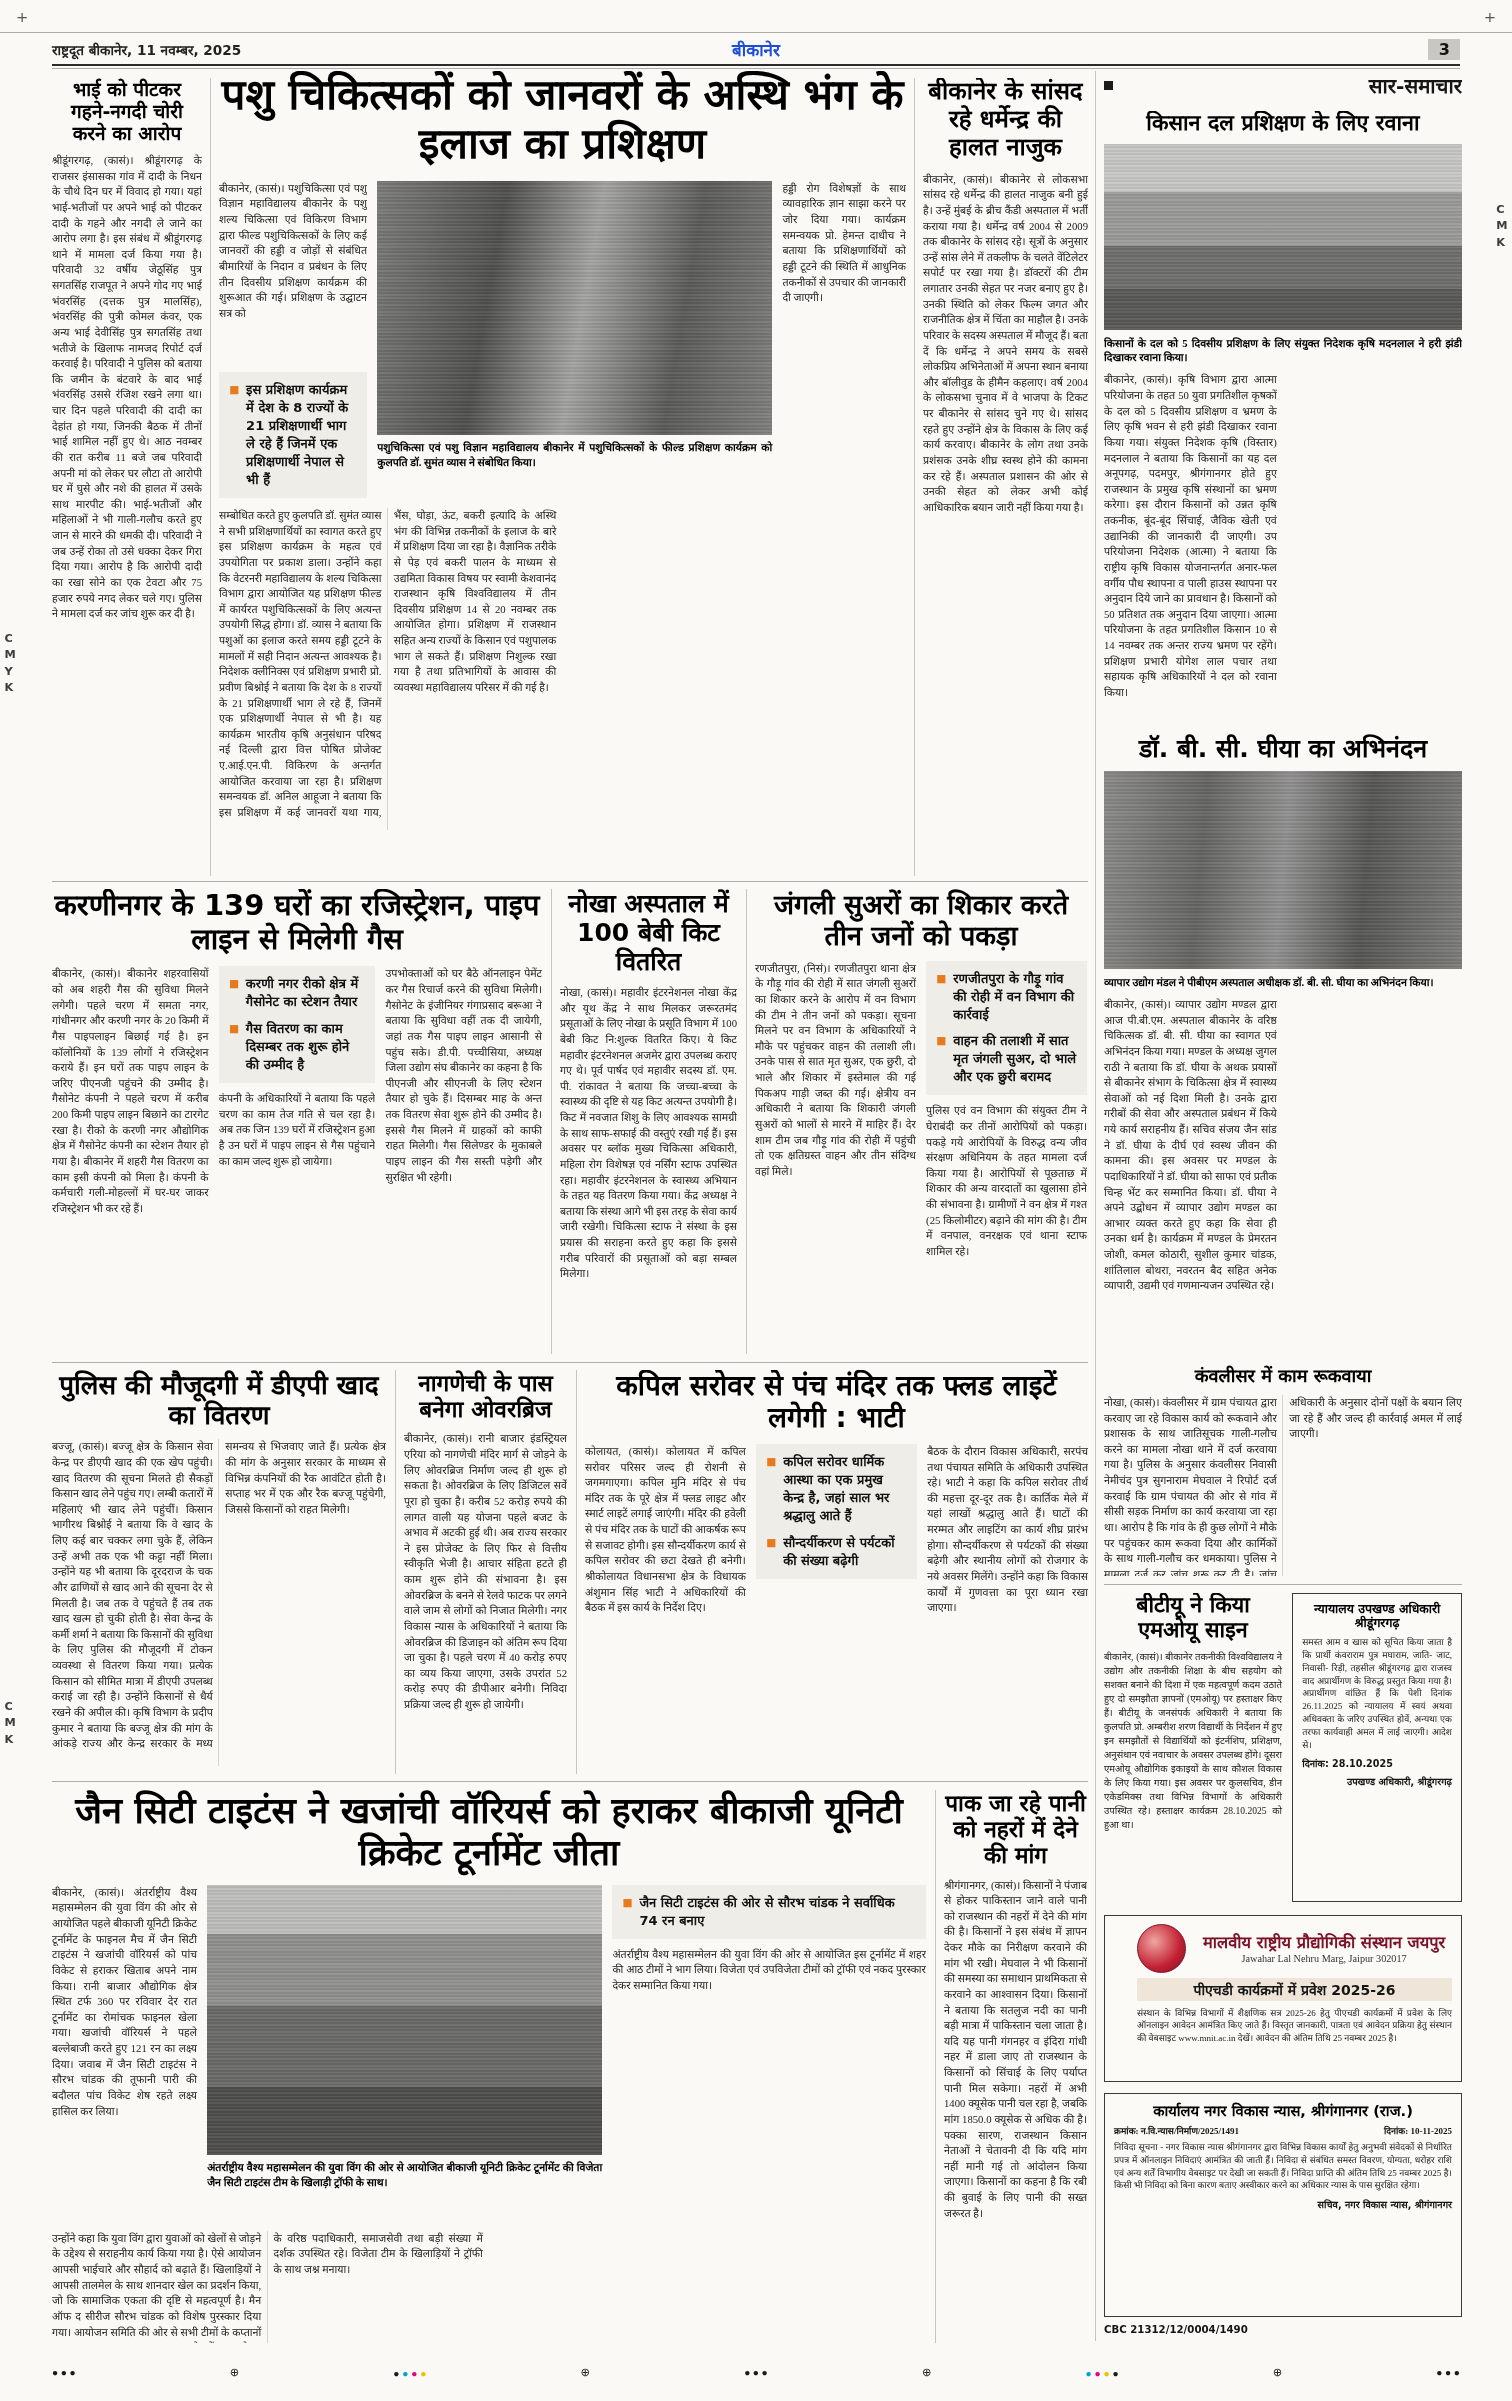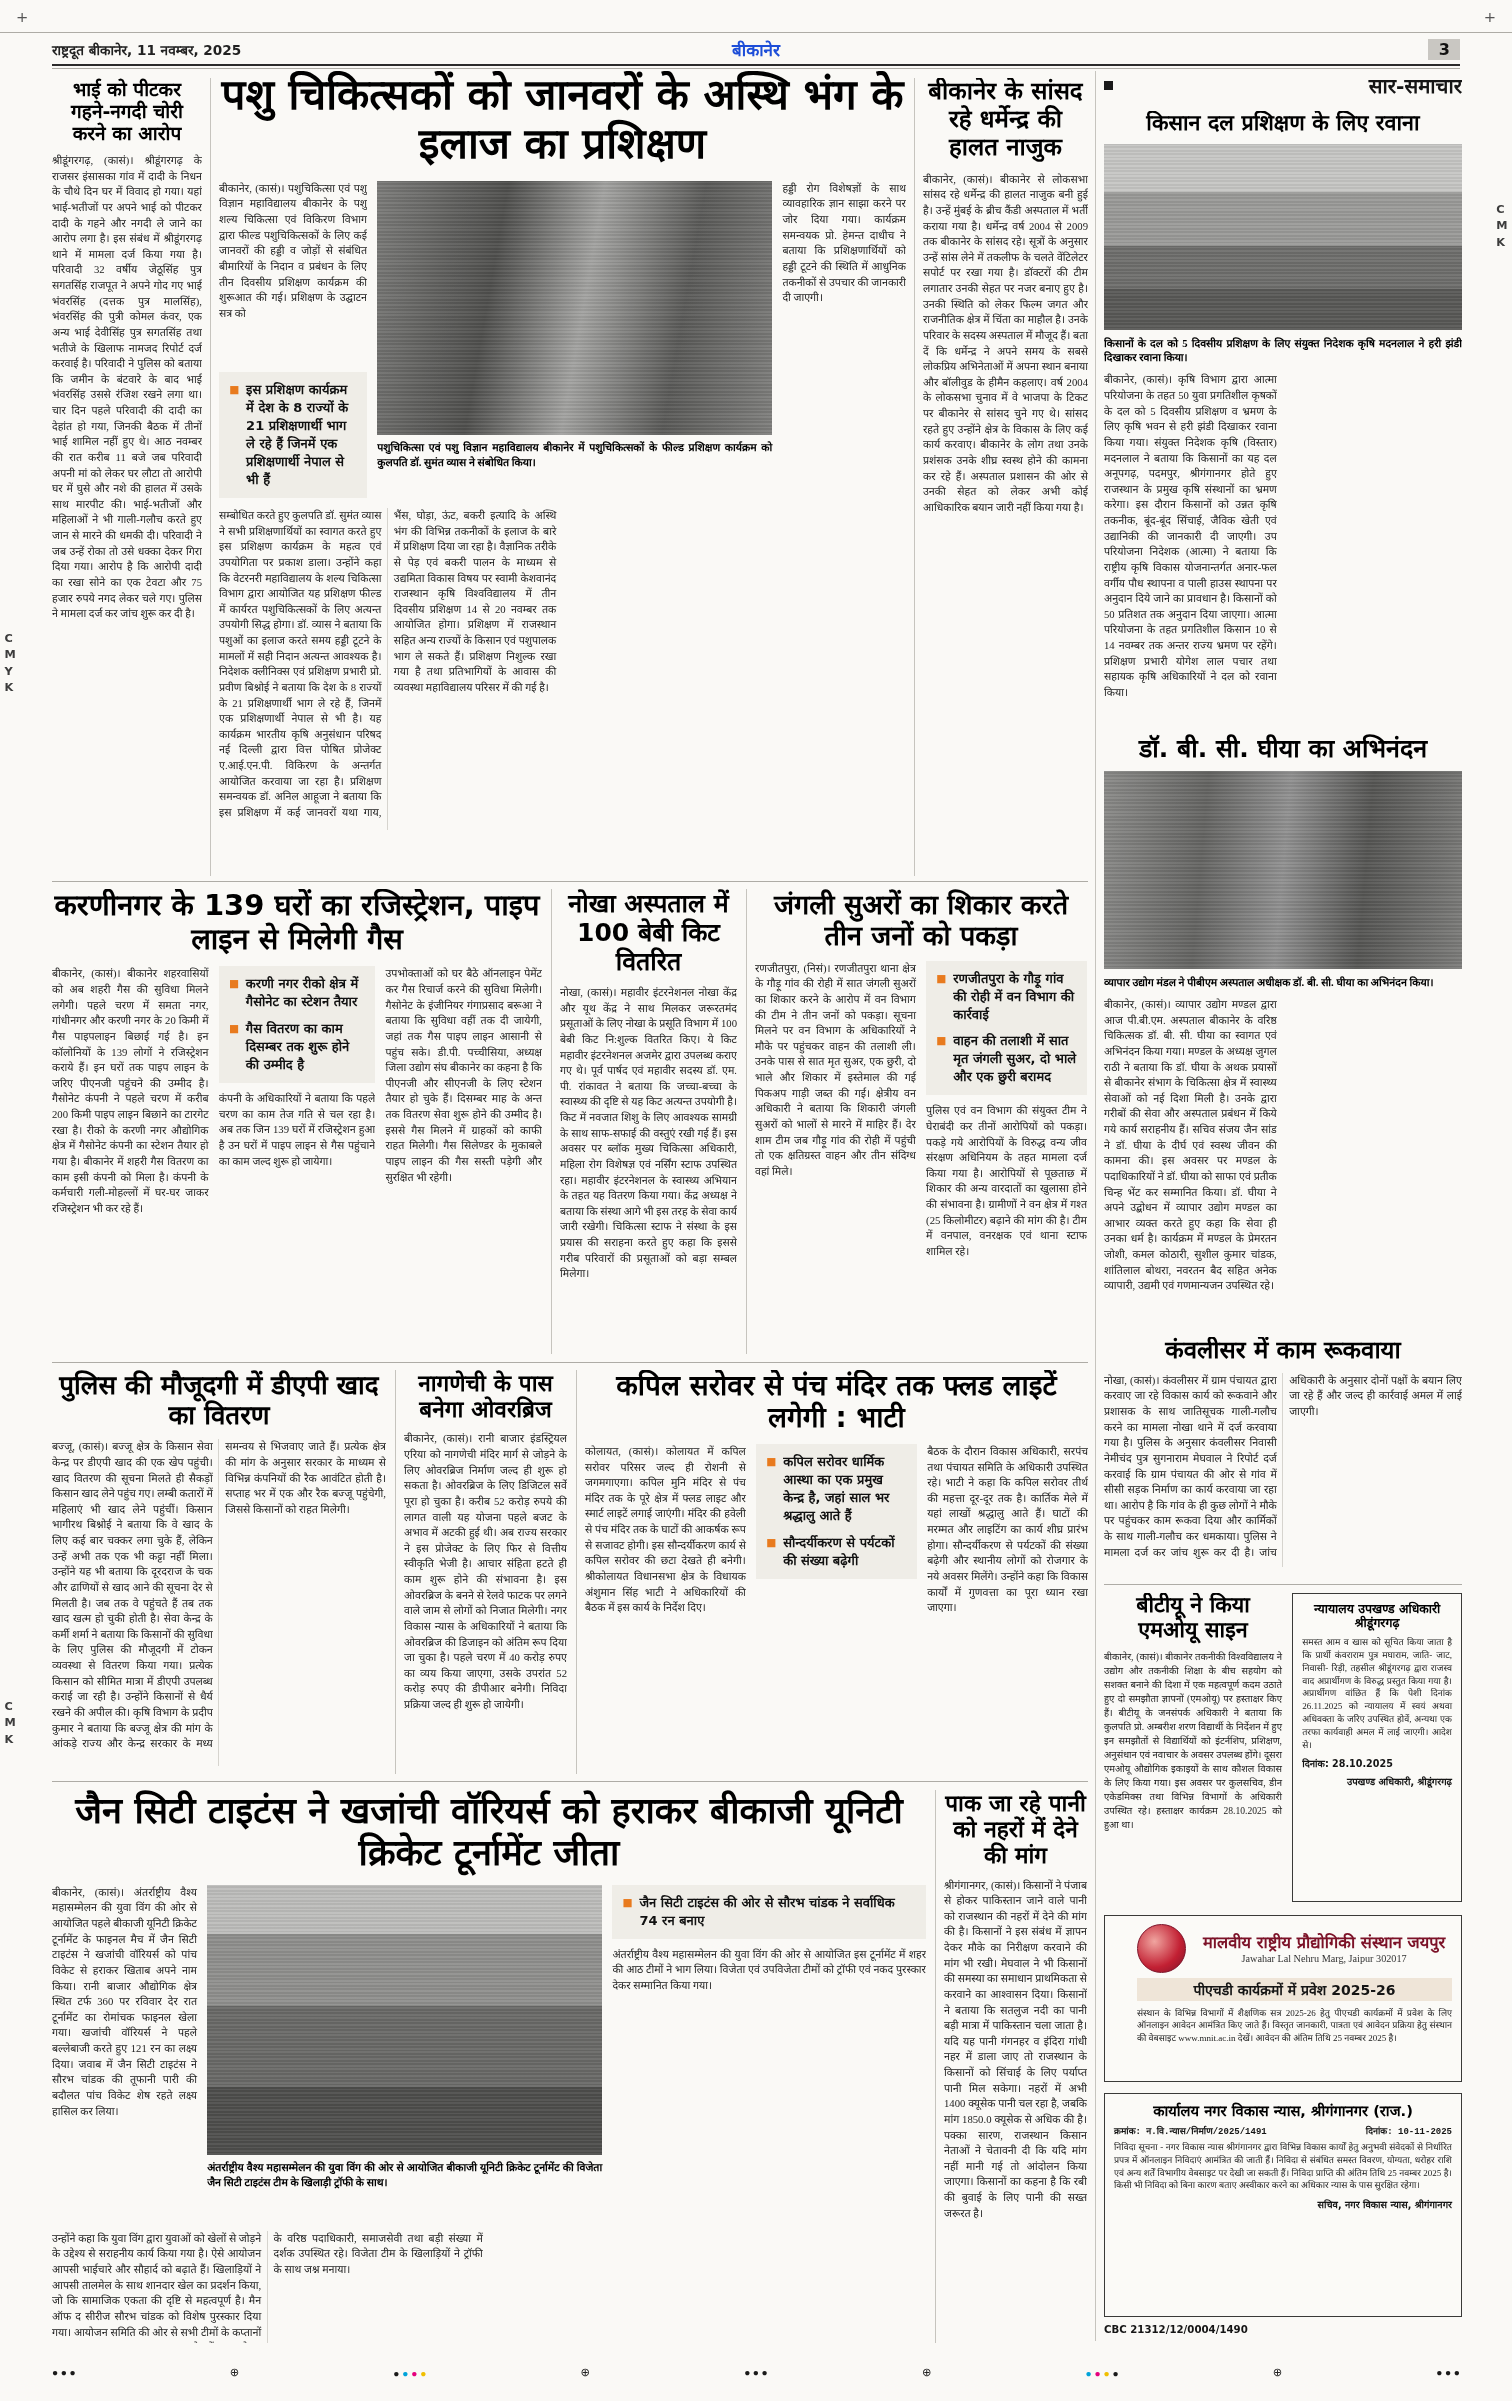--- a/index.html
+++ b/index.html
@@ -126,21 +126,21 @@
   </div>
 
   <div class="art" style="left:1104px;top:734px;width:358px;height:593px;">
     <div class="hl" style="font-size:25px;margin-bottom:8px;">डॉ. बी. सी. घीया का अभिनंदन</div>
     <div class="photo ph-group" style="width:358px;height:198px;"></div>
     <div class="caption" style="margin:5.6px 0 8px;">व्यापार उद्योग मंडल ने पीबीएम अस्पताल अधीक्षक डॉ. बी. सी. घीया का अभिनंदन किया।</div>
     <div class="bodytxt c2" style="height:299px;">बीकानेर, (कासं)। व्यापार उद्योग मण्डल द्वारा आज पी.बी.एम. अस्पताल बीकानेर के वरिष्ठ चिकित्सक डॉ. बी. सी. घीया का स्वागत एवं अभिनंदन किया गया। मण्डल के अध्यक्ष जुगल राठी ने बताया कि डॉ. घीया के अथक प्रयासों से बीकानेर संभाग के चिकित्सा क्षेत्र में स्वास्थ्य सेवाओं को नई दिशा मिली है। उनके द्वारा गरीबों की सेवा और अस्पताल प्रबंधन में किये गये कार्य सराहनीय हैं। सचिव संजय जैन सांड ने डॉ. घीया के दीर्घ एवं स्वस्थ जीवन की कामना की। इस अवसर पर मण्डल के पदाधिकारियों ने डॉ. घीया को साफा एवं प्रतीक चिन्ह भेंट कर सम्मानित किया। डॉ. घीया ने अपने उद्बोधन में व्यापार उद्योग मण्डल का आभार व्यक्त करते हुए कहा कि सेवा ही उनका धर्म है। कार्यक्रम में मण्डल के प्रेमरतन जोशी, कमल कोठारी, सुशील कुमार चांडक, शांतिलाल बोथरा, नवरतन बैद सहित अनेक व्यापारी, उद्यमी एवं गणमान्यजन उपस्थित रहे।</div>
   </div>
 
   <div class="art" style="left:1104px;top:1337px;width:358px;height:239px;">
-    <div class="hl" style="font-size:24px;margin-bottom:8px;">कंवलीसर में काम रूकवाया</div>
+    <div class="hl" style="font-size:18px;margin-bottom:8px;margin-top:29px;">कंवलीसर में काम रूकवाया</div>
     <div class="bodytxt c2" style="height:194px;">नोखा, (कासं)। कंवलीसर में ग्राम पंचायत द्वारा करवाए जा रहे विकास कार्य को रूकवाने और प्रशासक के साथ जातिसूचक गाली-गलौच करने का मामला नोखा थाने में दर्ज करवाया गया है। पुलिस के अनुसार कंवलीसर निवासी नेमीचंद पुत्र सुगनाराम मेघवाल ने रिपोर्ट दर्ज करवाई कि ग्राम पंचायत की ओर से गांव में सीसी सड़क निर्माण का कार्य करवाया जा रहा था। आरोप है कि गांव के ही कुछ लोगों ने मौके पर पहुंचकर काम रूकवा दिया और कार्मिकों के साथ गाली-गलौच कर धमकाया। पुलिस ने मामला दर्ज कर जांच शुरू कर दी है। जांच अधिकारी के अनुसार दोनों पक्षों के बयान लिए जा रहे हैं और जल्द ही कार्रवाई अमल में लाई जाएगी।</div>
   </div>
   <div class="hline" style="left:1104px;width:358px;top:1584px;"></div>
 
   <div class="art" style="left:1104px;top:1593px;width:358px;height:309px;">
     <div class="row" style="height:100%;">
       <div style="flex:0 0 178px;">
         <div class="hl" style="font-size:21.5px;margin-bottom:6.8px;">बीटीयू ने किया एमओयू साइन</div>
         <div class="bodytxt" style="font-size:9.6px;">बीकानेर, (कासं)। बीकानेर तकनीकी विश्वविद्यालय ने उद्योग और तकनीकी शिक्षा के बीच सहयोग को सशक्त बनाने की दिशा में एक महत्वपूर्ण कदम उठाते हुए दो समझौता ज्ञापनों (एमओयू) पर हस्ताक्षर किए हैं। बीटीयू के जनसंपर्क अधिकारी ने बताया कि कुलपति प्रो. अम्बरीश शरण विद्यार्थी के निर्देशन में हुए इन समझौतों से विद्यार्थियों को इंटर्नशिप, प्रशिक्षण, अनुसंधान एवं नवाचार के अवसर उपलब्ध होंगे। दूसरा एमओयू औद्योगिक इकाइयों के साथ कौशल विकास के लिए किया गया। इस अवसर पर कुलसचिव, डीन एकेडमिक्स तथा विभिन्न विभागों के अधिकारी उपस्थित रहे। हस्ताक्षर कार्यक्रम 28.10.2025 को हुआ था।</div>
       </div>
@@ -164,21 +164,21 @@
         <div class="mnit-title">मालवीय राष्ट्रीय प्रौद्योगिकी संस्थान जयपुर</div>
         <div class="mnit-addr">Jawahar Lal Nehru Marg, Jaipur 302017</div>
       </div>
     </div>
     <div class="mnit-prog">पीएचडी कार्यक्रमों में प्रवेश 2025-26</div>
     <div class="small" style="margin-top:5.6px;">संस्थान के विभिन्न विभागों में शैक्षणिक सत्र 2025-26 हेतु पीएचडी कार्यक्रमों में प्रवेश के लिए ऑनलाइन आवेदन आमंत्रित किए जाते हैं। विस्तृत जानकारी, पात्रता एवं आवेदन प्रक्रिया हेतु संस्थान की वेबसाइट www.mnit.ac.in देखें। आवेदन की अंतिम तिथि 25 नवम्बर 2025 है।</div>
   </div>
 
   <div class="art notice" style="left:1104px;top:2093px;width:358px;height:224px;">
     <div class="hl" style="font-size:14.7px;margin-bottom:4.5px;">कार्यालय नगर विकास न्यास, श्रीगंगानगर (राज.)</div>
-    <div style="display:flex;justify-content:space-between;font-size:9px;font-weight:bold;margin-bottom:4.5px;font-family:Liberation Mono, monospace;">
+    <div style="display:flex;justify-content:space-between;font-size:9px;font-weight:bold;margin-bottom:4.5px;">
       <span>क्रमांक: न.वि.न्यास/निर्माण/2025/1491</span>
       <span>दिनांक: 10-11-2025</span>
     </div>
     <div class="small">निविदा सूचना - नगर विकास न्यास श्रीगंगानगर द्वारा विभिन्न विकास कार्यों हेतु अनुभवी संवेदकों से निर्धारित प्रपत्र में ऑनलाइन निविदाएं आमंत्रित की जाती हैं। निविदा से संबंधित समस्त विवरण, योग्यता, धरोहर राशि एवं अन्य शर्तें विभागीय वेबसाइट पर देखी जा सकती हैं। निविदा प्राप्ति की अंतिम तिथि 25 नवम्बर 2025 है। किसी भी निविदा को बिना कारण बताए अस्वीकार करने का अधिकार न्यास के पास सुरक्षित रहेगा।</div>
     <div class="signline">
         <span style="margin-left:auto;">सचिव, नगर विकास न्यास, श्रीगंगानगर</span>
       </div>
   </div>
   <div class="art" style="left:1104px;top:2324px;width:358px;height:17px;font-family:'DejaVu Sans',sans-serif;font-size:10.2px;font-weight:bold;">
     <span>CBC 21312/12/0004/1490</span>

